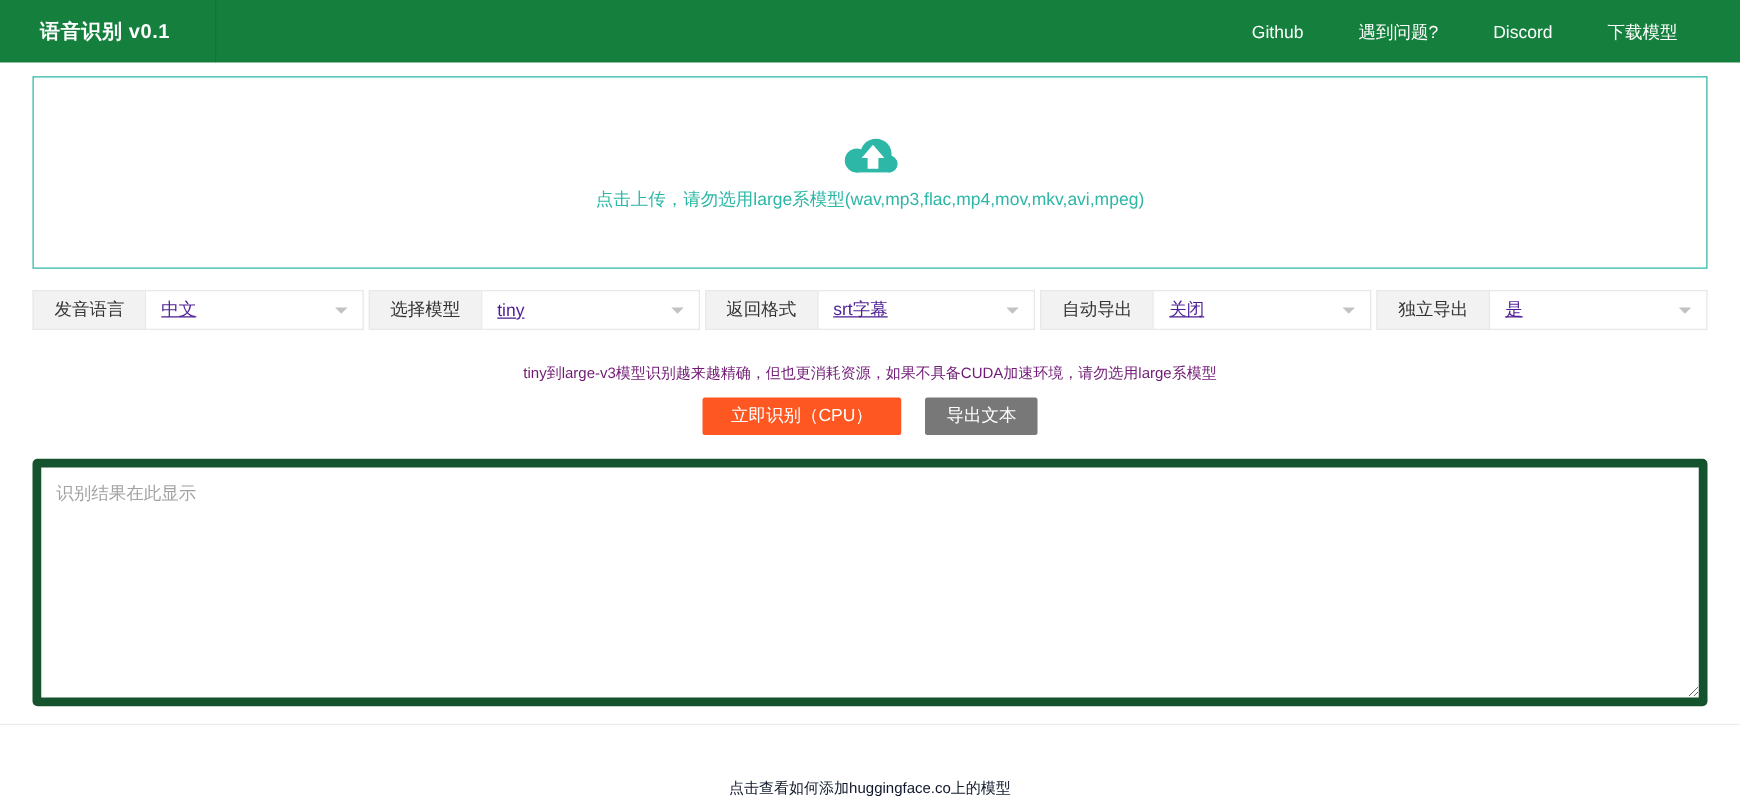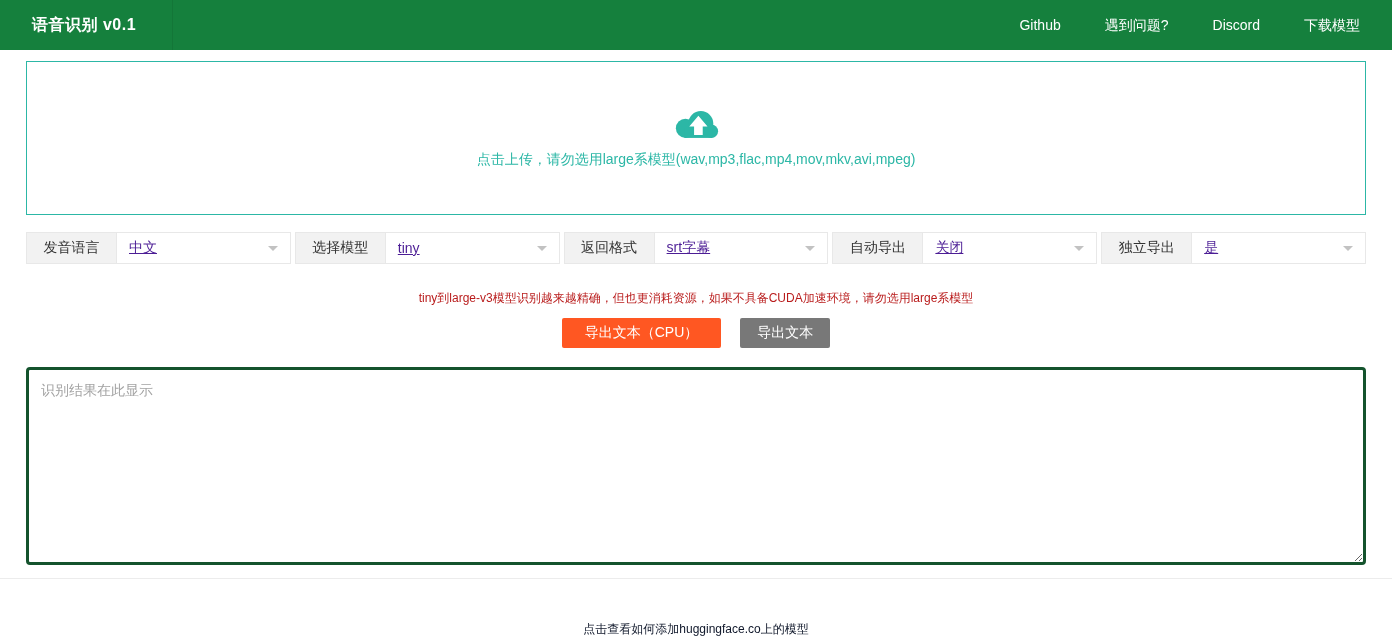--- a/index.html
+++ b/index.html
@@ -6,21 +6,21 @@
   html, body { width: 1392px; height: 638px; background: #ffffff;
     font-family: "Liberation Sans", "DejaVu Sans", sans-serif; }
 
   
   .header { position: relative; height: 50px; background: #15803d;
     display: flex; align-items: center; justify-content: space-between; }
   .header .logo { color: #ffffff; font-size: 16px; font-weight: bold;
     padding-left: 32px; letter-spacing: .5px; }
   .header .logo-divider { position: absolute; left: 172px; top: 0;
     width: 1px; height: 50px; background: rgba(0,0,0,0.08); }
-  .header nav { display: flex; align-items: flex-end; padding-right: 10px; }
+  .header nav { display: flex; align-items: flex-end; padding-right: 28px; }
   .header nav .nav-item { color: #ffffff; font-size: 14px; padding: 0 22px;
     line-height: 50px; cursor: pointer; white-space: nowrap; }
 
   
   .content { padding: 0 26px; }
 
   
   .upload-zone { margin-top: 11px; height: 154px; border: 1px solid #2cb7a6;
     background: #ffffff; display: flex; flex-direction: column;
     align-items: center; justify-content: center; cursor: pointer; }
@@ -35,34 +35,34 @@
     justify-content: center; white-space: nowrap; }
   .form-select { flex: 1 1 auto; background: #fff; border: 1px solid #e8e8e8;
     border-left: none; position: relative; display: flex; align-items: center;
     padding-left: 12px; font-size: 14px; color: #4c1d95; cursor: pointer; text-decoration: underline; }
   .form-select .caret { position: absolute; right: 12px; top: 50%;
     margin-top: -2px; width: 0; height: 0; border-left: 5px solid transparent;
     border-right: 5px solid transparent; border-top: 5px solid #c2c2c2; }
 
   
   .model-note { margin-top: 26px; text-align: center; font-size: 12px;
-    color: #b91c1c; }
+    color: #701a75; }
 
   
   .actions { margin-top: 11px; display: flex; justify-content: center;
     align-items: center; gap: 19px; }
   .btn { height: 30px; border: none; border-radius: 2px; color: #fff;
     font-size: 14px; cursor: pointer;
     font-family: "Liberation Sans", "DejaVu Sans", sans-serif; }
   .btn-recognize { background: #ff5722; padding: 0 23px; }
   .btn-export { background: #787878; padding: 0 17px; }
 
   
   .result-area { margin-top: 19px; width: 100%; height: 198px;
-    border: 3px solid #14532d; border-radius: 4px; padding: 12px;
+    border: 7px solid #14532d; border-radius: 4px; padding: 12px;
     font-size: 14px; color: #333; resize: vertical; outline: none;
     font-family: "Liberation Sans", "DejaVu Sans", sans-serif; }
   .result-area::placeholder { color: #a3a3a3; }
 
   
   .bottom-divider { margin-top: 9px; width: 100%; border-top: 1px solid #ececec; }
   .footer-link { margin-top: 42px; text-align: center; font-size: 12px;
     color: #0f172a; cursor: pointer; }
 </style>
 </head>
@@ -128,21 +128,21 @@
       <div class="form-select">
         <span>是</span>
         <i class="caret"></i>
       </div>
     </div>
   </div>
 
   <div class="model-note">tiny到large-v3模型识别越来越精确，但也更消耗资源，如果不具备CUDA加速环境，请勿选用large系模型</div>
 
   <div class="actions">
-    <button class="btn btn-recognize">导出文本（CPU）</button>
+    <button class="btn btn-recognize">立即识别（CPU）</button>
     <button class="btn btn-export">导出文本</button>
   </div>
 
   <textarea class="result-area" placeholder="识别结果在此显示" style=""></textarea>
 
 </main>
 
 <div class="bottom-divider"></div>
 
 <div class="footer-link">点击查看如何添加huggingface.co上的模型</div>

